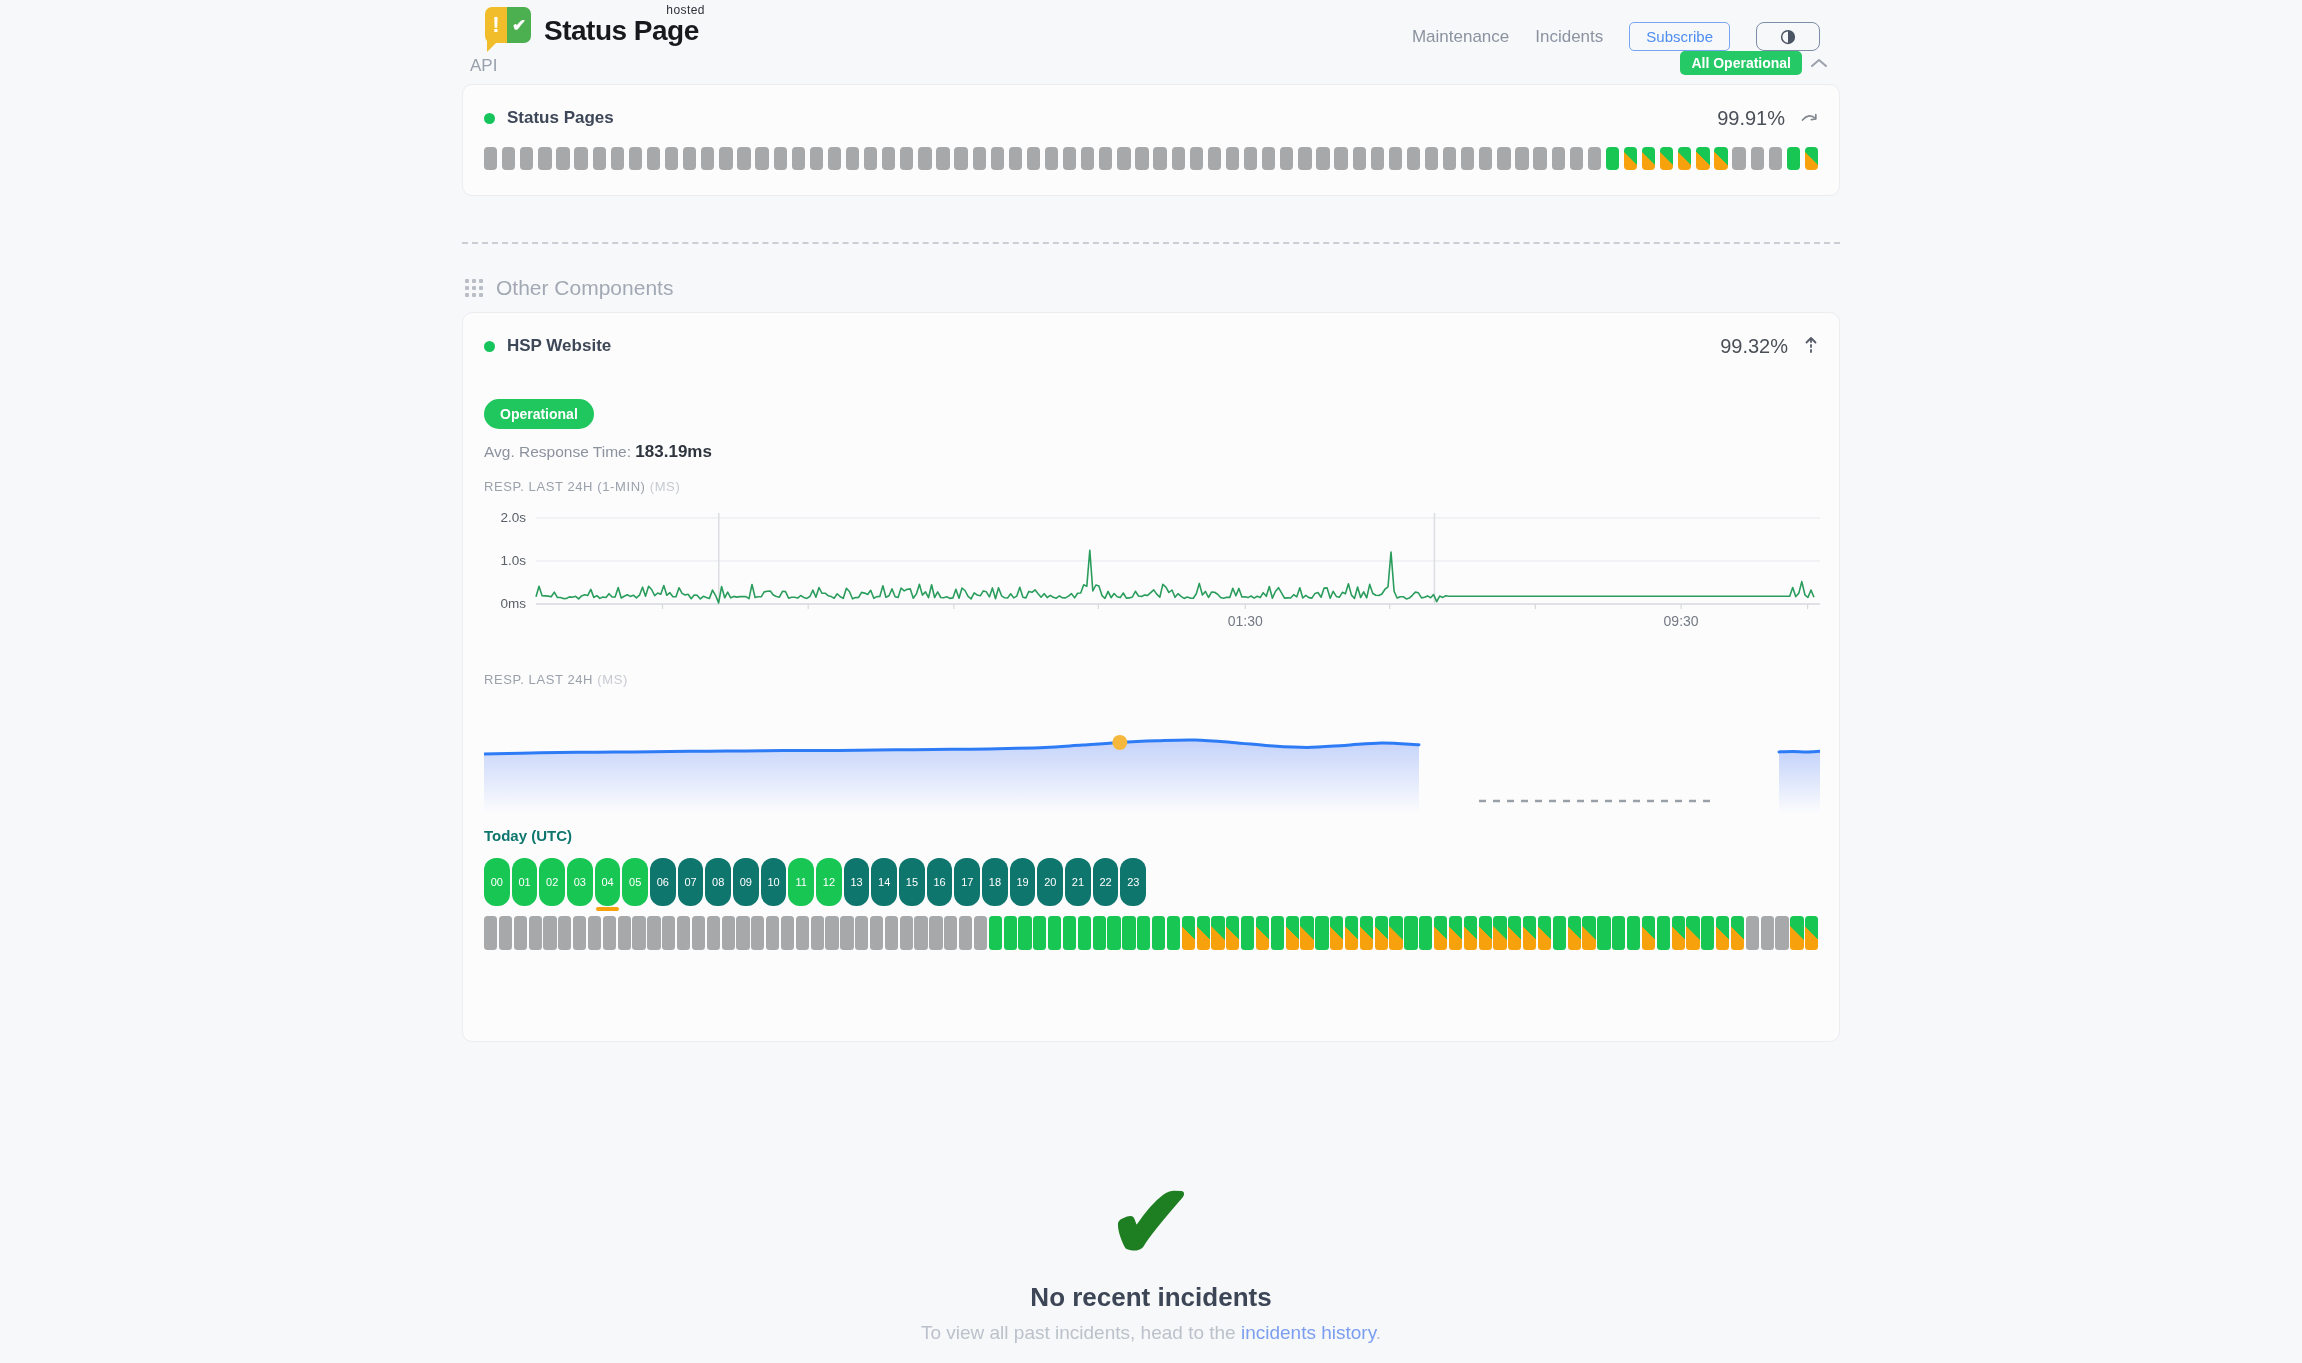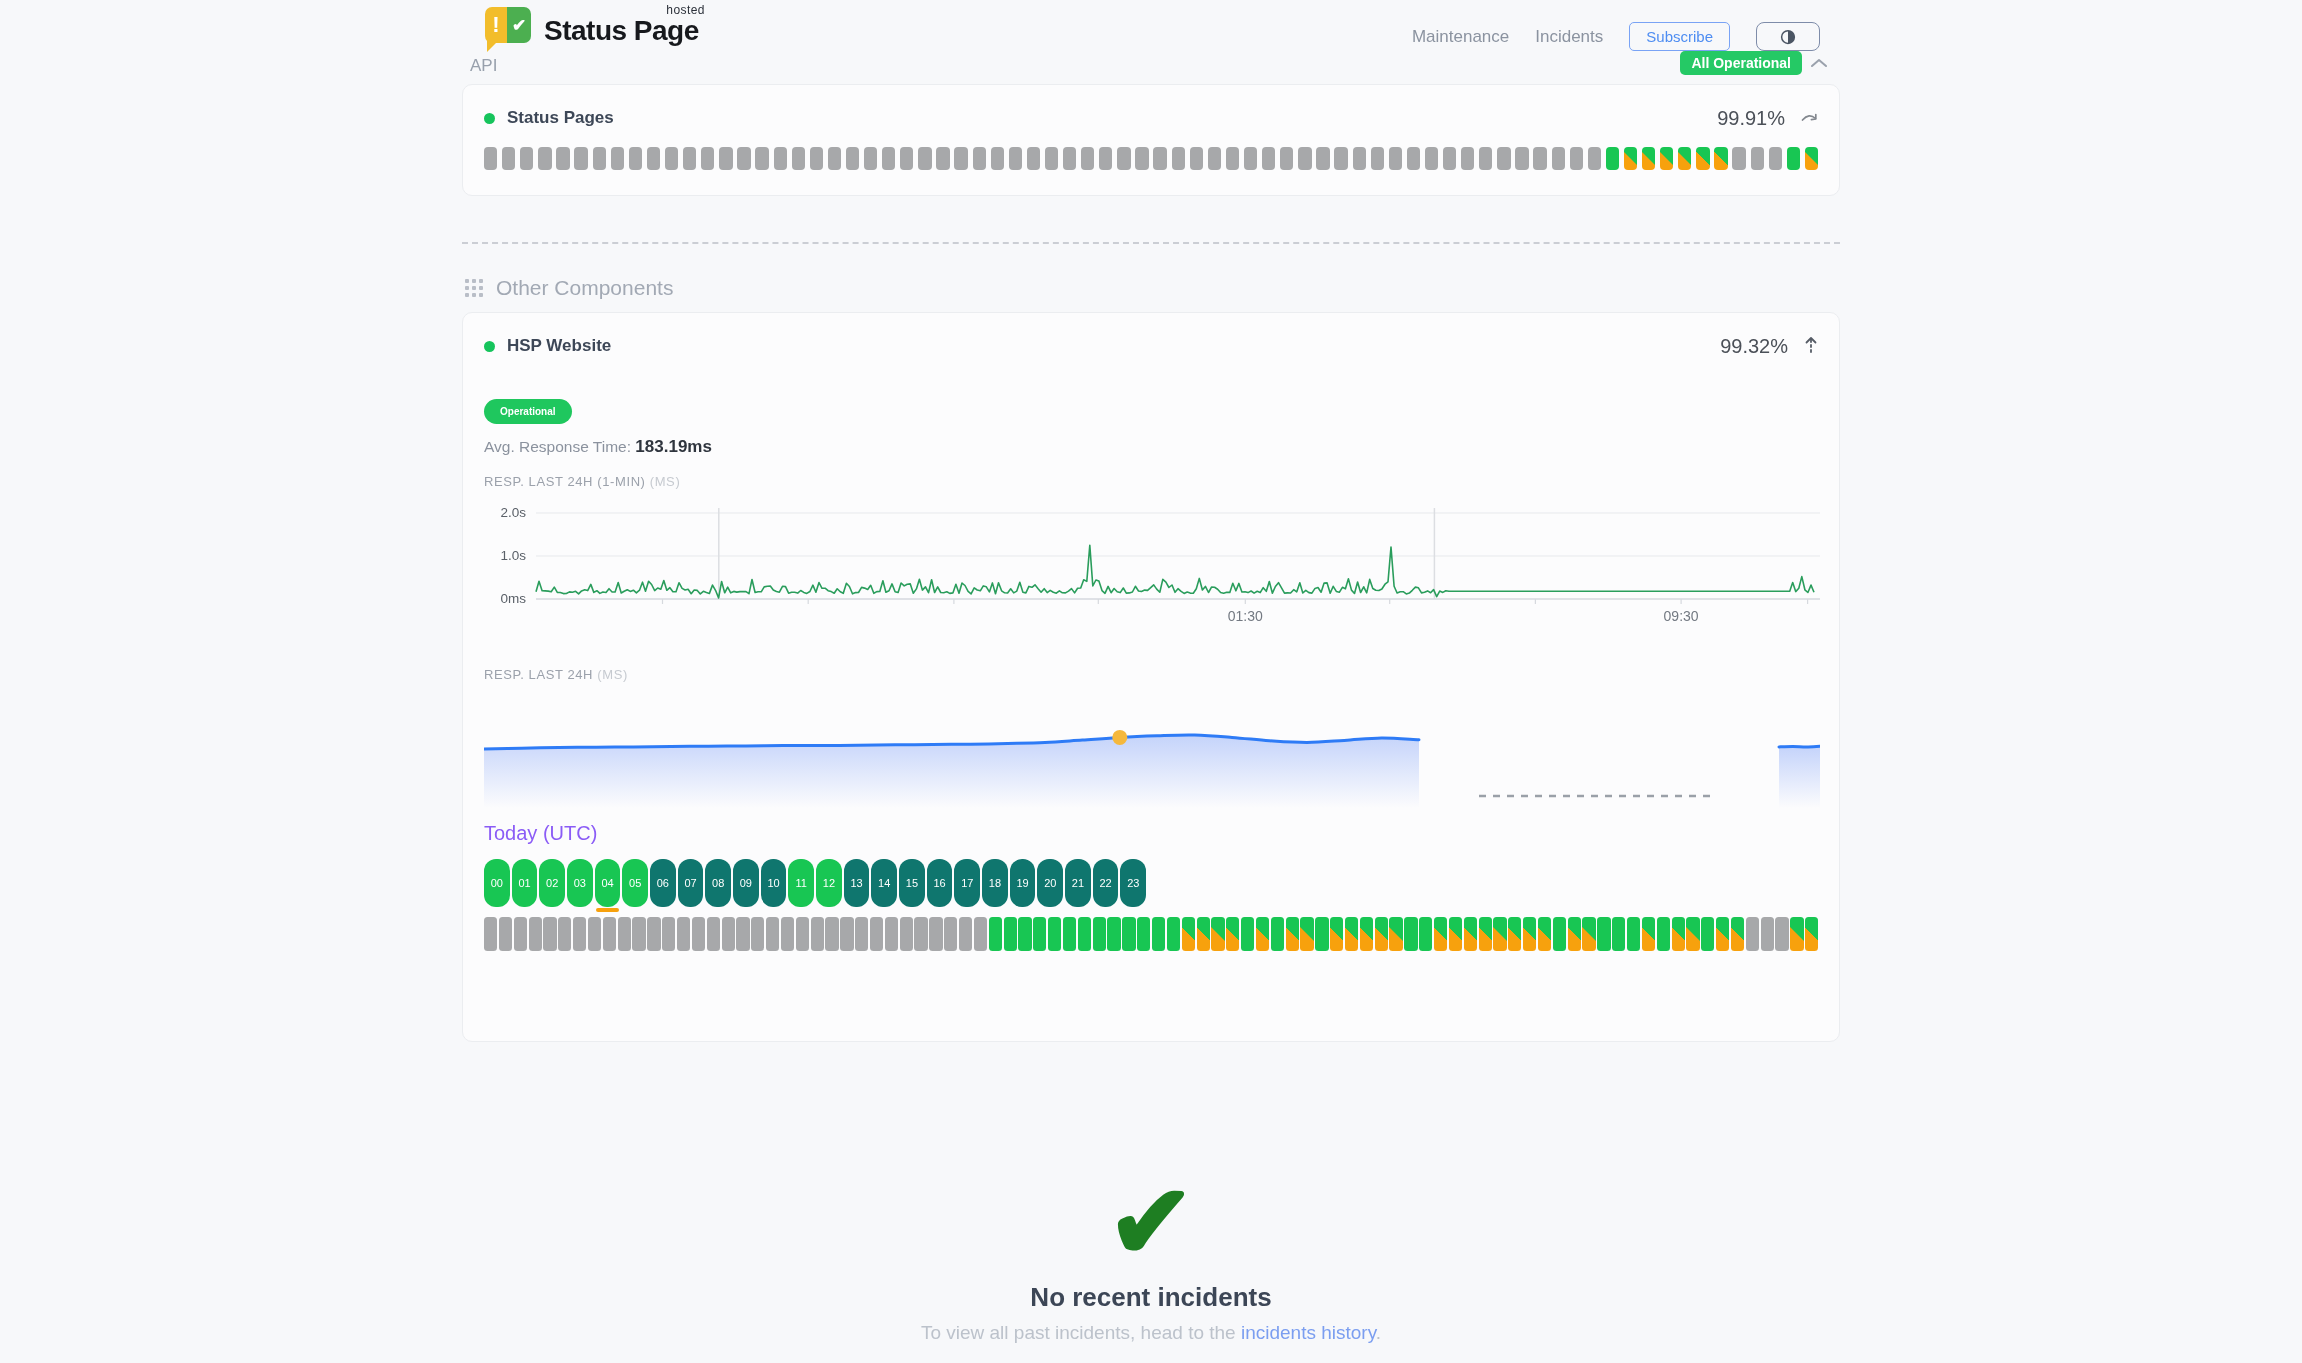--- a/index.html
+++ b/index.html
@@ -48,29 +48,29 @@
   .b-up { background:#18c653; }
   .b-part { background:linear-gradient(45deg,#f7a10d 49.5%,#18c653 50.5%); }
 
   .divider { margin-top:46px; border-top:2px dashed #cbced4; }
 
   .section-head { margin-top:32px; display:flex; align-items:center; gap:12px; margin-left:2px; }
   .section-head-title { font-size:21px; color:#a2a9b4; }
 
   .card-comp { margin-top:12px; height:730px; }
   .badge-op { display:inline-block; margin-top:42px; background:#1fc75e; color:#fff;
-    font-size:10px; font-weight:700; padding:7px 16px; border-radius:16px; }
+    font-size:14px; font-weight:700; padding:7px 16px; border-radius:16px; }
   .avg-row { margin-top:13px; font-size:15.5px; color:#8b929e; }
   .avg-val { color:#2f353e; font-weight:700; font-size:17px; }
   .chart-label { margin-top:17px; font-size:13px; letter-spacing:0.6px; color:#9ba1ab; }
   .chart-label .unit { color:#c6cad0; }
   .chart-svg { display:block; margin-top:14px; }
   .sparkline-label { margin-top:40px; }
 
-  .sub-title { margin-top:14px; font-size:20px; font-weight:400; color:#8b5cf6; }
+  .sub-title { margin-top:14px; font-size:15px; font-weight:700; color:#0f766e; }
   .hours { display:flex; gap:2px; margin-top:14px; height:48px; width:662px; }
   .hour { position:relative; flex:1 1 0; border-radius:12px; display:flex; align-items:center;
     justify-content:center; color:#fff; font-size:11px; overflow:visible; }
   .hour.h-up { background:#18c653; }
   .hour.h-none { background:#0f766e; }
   .hour.flagged::after { content:""; position:absolute; left:1px; right:1px; bottom:-5px;
     height:4px; background:#f7a10d; border-radius:2px; }
   .lbl-90 { margin-top:38px; }
   .days { display:flex; gap:1.6px; margin-top:10px; height:34px; }
   .days .blk { flex:1 1 0; border-radius:3.5px; }

